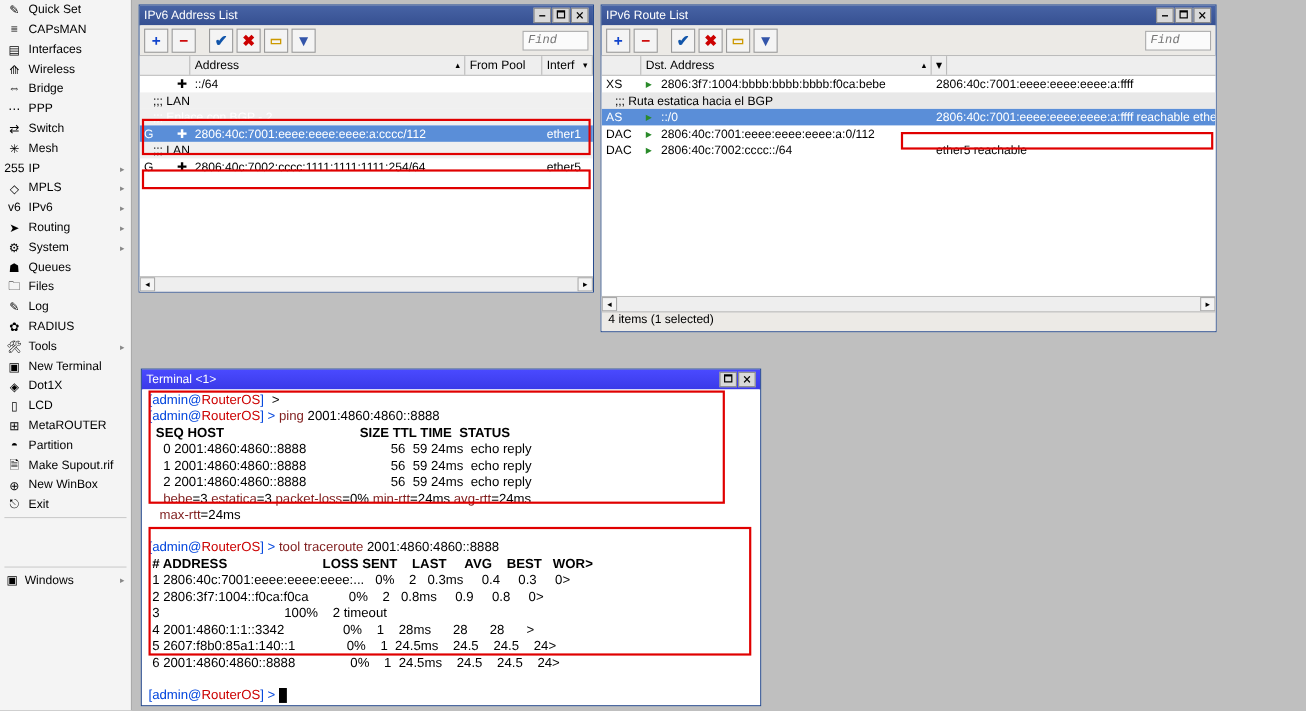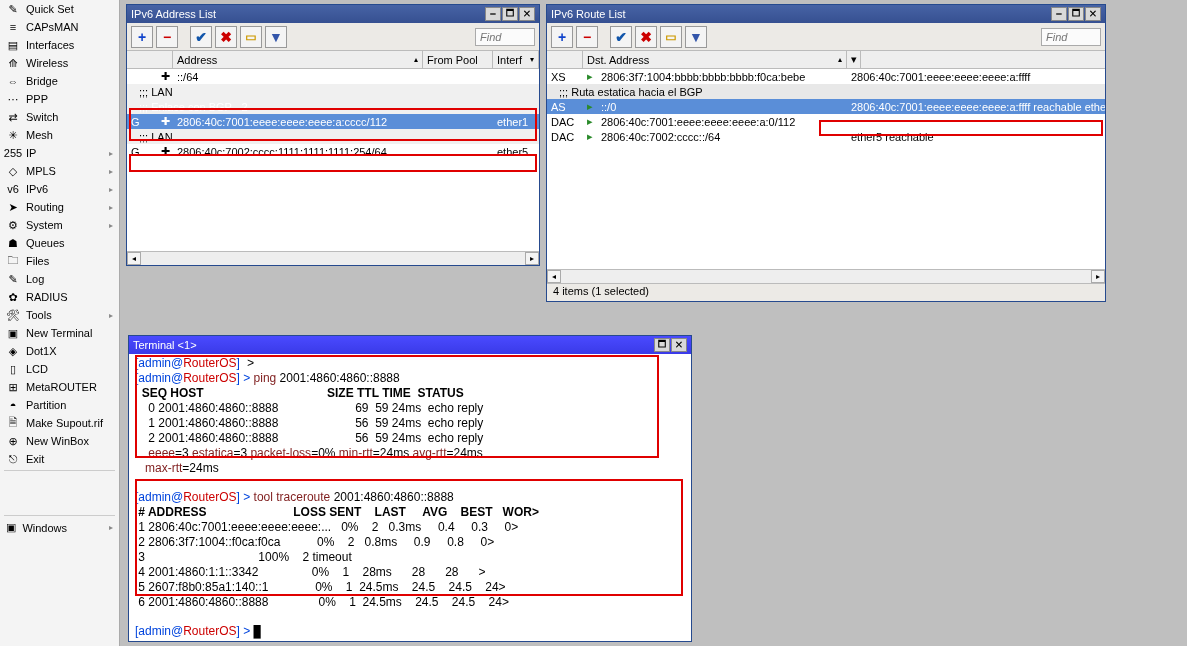--- a/index.html
+++ b/index.html
@@ -25,21 +25,21 @@
 
 
 .toolbar { height: 28px; display: flex; align-items: center; gap: 3px; padding: 2px 4px; border-bottom: 1px solid #bbb; }
 .tbtn { width: 22px; height: 22px; border: 1px solid #999; background: #f4f4f4; display: flex; align-items: center; justify-content: center; font-size: 14px; font-weight: bold; cursor: pointer; }
 .tbtn.blue { color: #1144cc; }
 .tbtn.red { color: #c00; }
 .tbtn.check { color: #15a; }
 .tbtn.x { color: #c00; }
 .tbtn.note { color: #cc9900; font-size: 12px; }
 .tbtn.funnel { color: #3355aa; }
-.find { margin-left: auto; width: 60px; height: 18px; font-size: 11px; border: 1px solid #aaa; background: #fbfbfb; color: #999; font-style: italic; padding: 0 4px; }
+.find { margin-left: auto; width: 60px; height: 18px; font-size: 11px; border: 1px solid #aaa; background: #fbfbfb; color: #999; font-style: italic; padding: 0 4px; font-family: Liberation Mono, monospace; }
 
 
 .thead { display: flex; height: 18px; background: #eee; border-bottom: 1px solid #bbb; font-size: 11px; }
 .th { padding: 1px 4px; border-right: 1px solid #bbb; display: flex; align-items: center; }
 .th .sort { margin-left: auto; font-size: 8px; }
 .tbody { height: 200px; background: #fff; font-size: 11px; overflow: hidden; position: relative; }
 .trow { display: flex; height: 15px; align-items: center; }
 .trow.sel { background: #5a8ed8; color: #fff; }
 .trow.comment { background: #f0f0f0; padding-left: 8px; font-style: normal; }
 .trow.hdrcomment { background: #e8e8e8; padding-left: 8px; }
@@ -333,24 +333,24 @@
   <div class="term-titlebar">
     <span class="win-title">Terminal &lt;1&gt;</span>
     <div class="win-btns">
       <div class="win-btn">🗖</div>
       <div class="win-btn">🗙</div>
     </div>
   </div>
   <div class="term-body"><span class="blue">[admin@</span><span class="red">RouterOS</span><span class="blue">]</span> &gt;
 <span class="blue">[admin@</span><span class="red">RouterOS</span><span class="blue">] &gt; </span><span class="grn">ping</span><span> 2001:4860:4860::8888</span>
 <span class="bold">  SEQ HOST                                     SIZE TTL TIME  STATUS</span>
-<span>    0 2001:4860:4860::8888                       69  59 24ms  echo reply</span>
+<span>    0 2001:4860:4860::8888                       56  59 24ms  echo reply</span>
 <span>    1 2001:4860:4860::8888                       56  59 24ms  echo reply</span>
 <span>    2 2001:4860:4860::8888                       56  59 24ms  echo reply</span>
-<span class="grn">    eeee</span><span>=3 </span><span class="grn">estatica</span><span>=3 </span><span class="grn">packet-loss</span><span>=0% </span><span class="grn">min-rtt</span><span>=24ms </span><span class="grn">avg-rtt</span><span>=24ms</span>
+<span class="grn">    bebe</span><span>=3 </span><span class="grn">estatica</span><span>=3 </span><span class="grn">packet-loss</span><span>=0% </span><span class="grn">min-rtt</span><span>=24ms </span><span class="grn">avg-rtt</span><span>=24ms</span>
 <span class="grn">   max-rtt</span><span>=24ms</span>
 
 <span class="blue">[admin@</span><span class="red">RouterOS</span><span class="blue">] &gt; </span><span class="grn">tool traceroute</span><span> 2001:4860:4860::8888</span>
 <span class="bold"> # ADDRESS                          LOSS SENT    LAST     AVG    BEST   WOR&gt;</span>
 <span> 1 2806:40c:7001:eeee:eeee:eeee:...   0%    2   0.3ms     0.4     0.3     0&gt;</span>
 <span> 2 2806:3f7:1004::f0ca:f0ca           0%    2   0.8ms     0.9     0.8     0&gt;</span>
 <span> 3                                  100%    2 timeout</span>
 <span> 4 2001:4860:1:1::3342                0%    1    28ms      28      28      &gt;</span>
 <span> 5 2607:f8b0:85a1:140::1              0%    1  24.5ms    24.5    24.5    24&gt;</span>
 <span> 6 2001:4860:4860::8888               0%    1  24.5ms    24.5    24.5    24&gt;</span>

